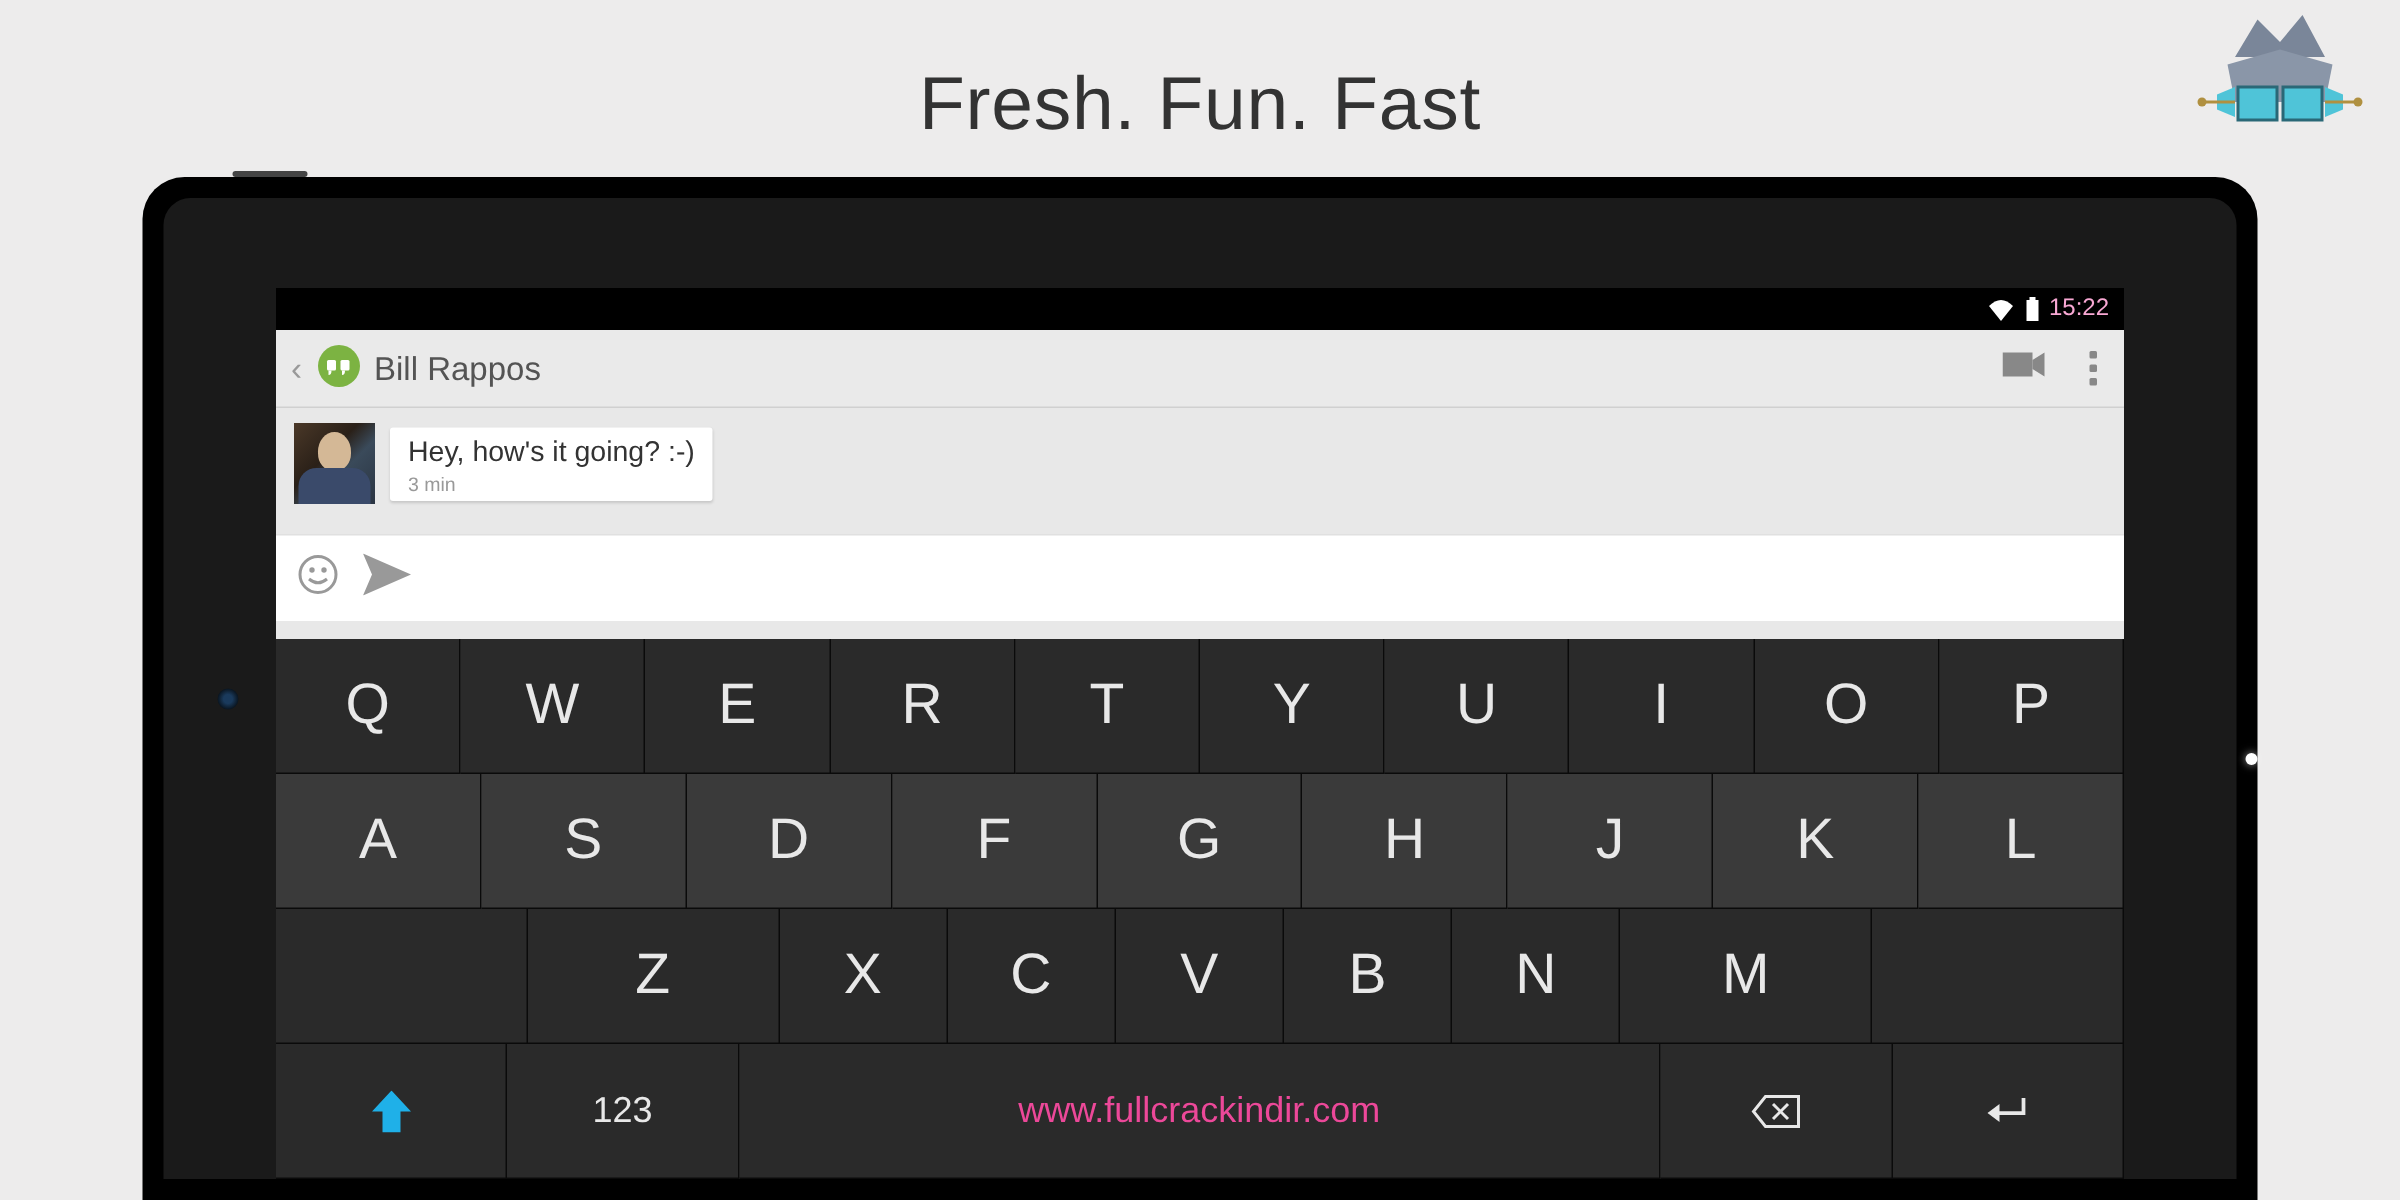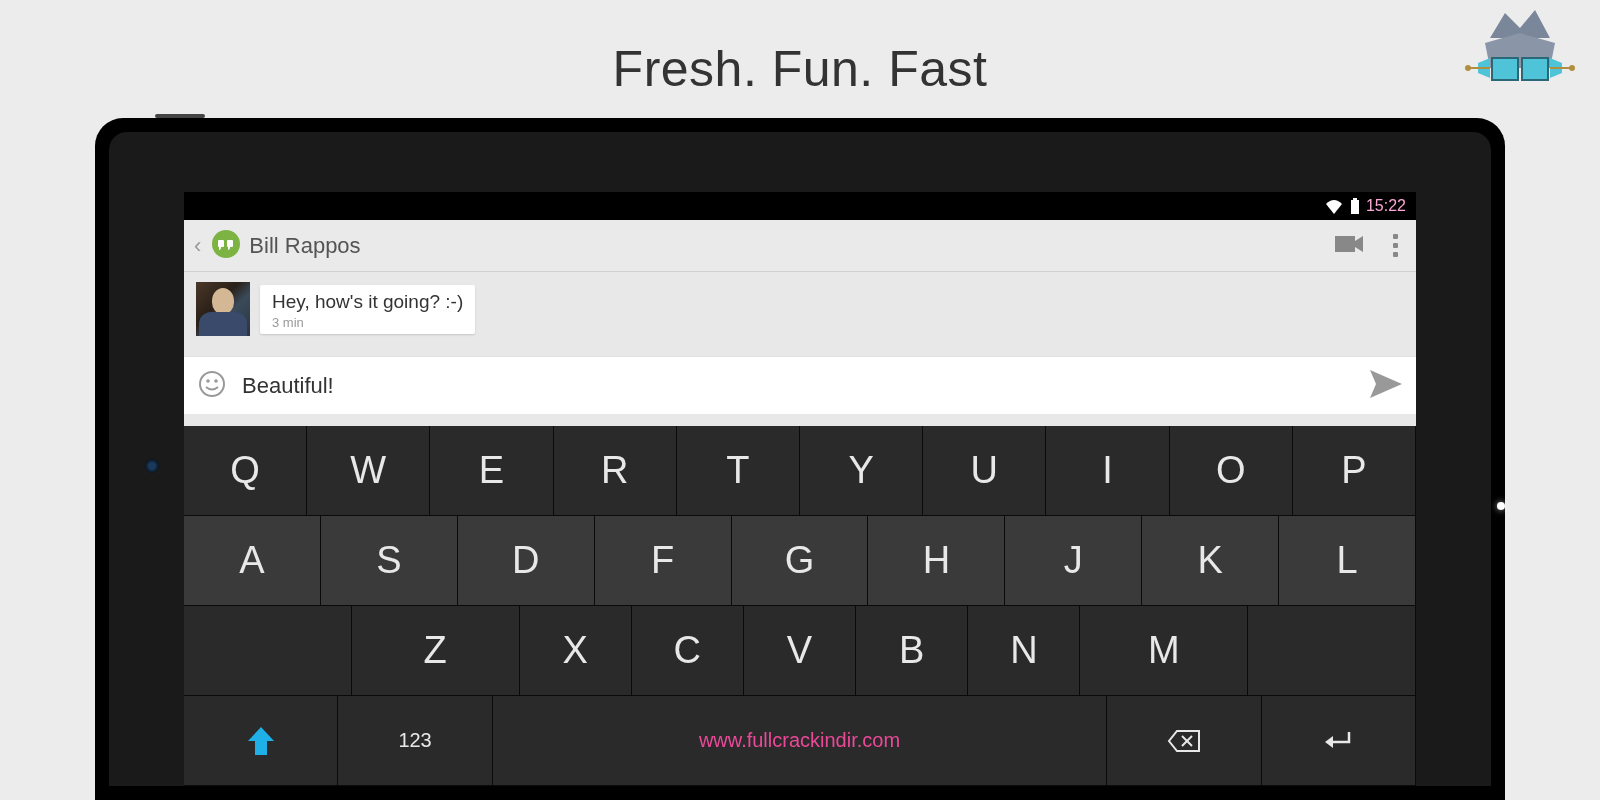--- a/index.html
+++ b/index.html
@@ -220,21 +220,21 @@
   font-size: 38px;
   font-weight: 300;
   border-right: 1px solid #0a0a0a;
   border-bottom: 1px solid #0a0a0a;
   cursor: pointer;
   background: #2a2a2a;
   font-family: "Helvetica Neue", Arial, sans-serif;
 }
 .key-row:nth-child(2) .key { background: #3a3a3a; }
 .key-row:nth-child(3) .key:first-child, .key-row:nth-child(3) .key:last-child { flex: 1.5; }
-.key-row.bottom .key { font-size: 20px; }
+.key-row.bottom .key { font-size: 24px; }
 .key.space { flex: 4; font-size: 14px; color: #ec4899; }
 .key.shift svg { fill: #1fb0e8; }
 .key.num { font-size: 26px; }
 .logo {
   position: absolute;
   top: 8px;
   right: 10px;
   width: 140px;
   height: 110px;
 }
@@ -319,21 +319,20 @@
 
       <div class="compose-bar">
         <span class="emoji-icon">
           <svg width="28" height="28" viewBox="0 0 28 28">
               <circle cx="14" cy="14" r="12" fill="none" stroke="#999" stroke-width="2"></circle>
               <circle cx="10" cy="11" r="1.8" fill="#999"></circle>
               <circle cx="18" cy="11" r="1.8" fill="#999"></circle>
               <path d="M8 17 Q14 22 20 17" fill="none" stroke="#999" stroke-width="2"></path>
             </svg>
         </span>
-        <span class="compose-text">Beautiful!</span>
         <span class="send-icon">
           <svg width="32" height="28" viewBox="0 0 32 28">
               <polygon points="0,0 32,14 0,28 6,14" fill="#999"></polygon>
             </svg>
         </span>
       </div>
 
       <div class="keyboard">
         <div class="key-row" id="row1">
             <div class="key">Q</div>

